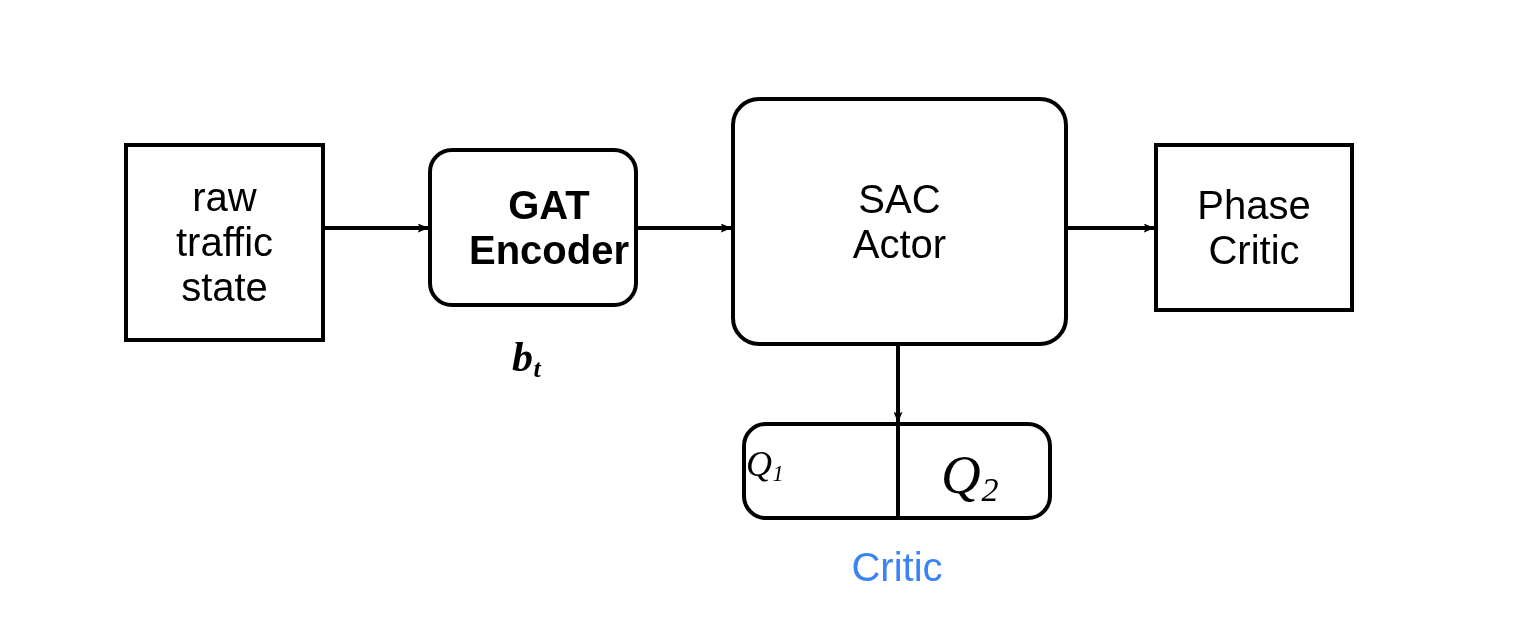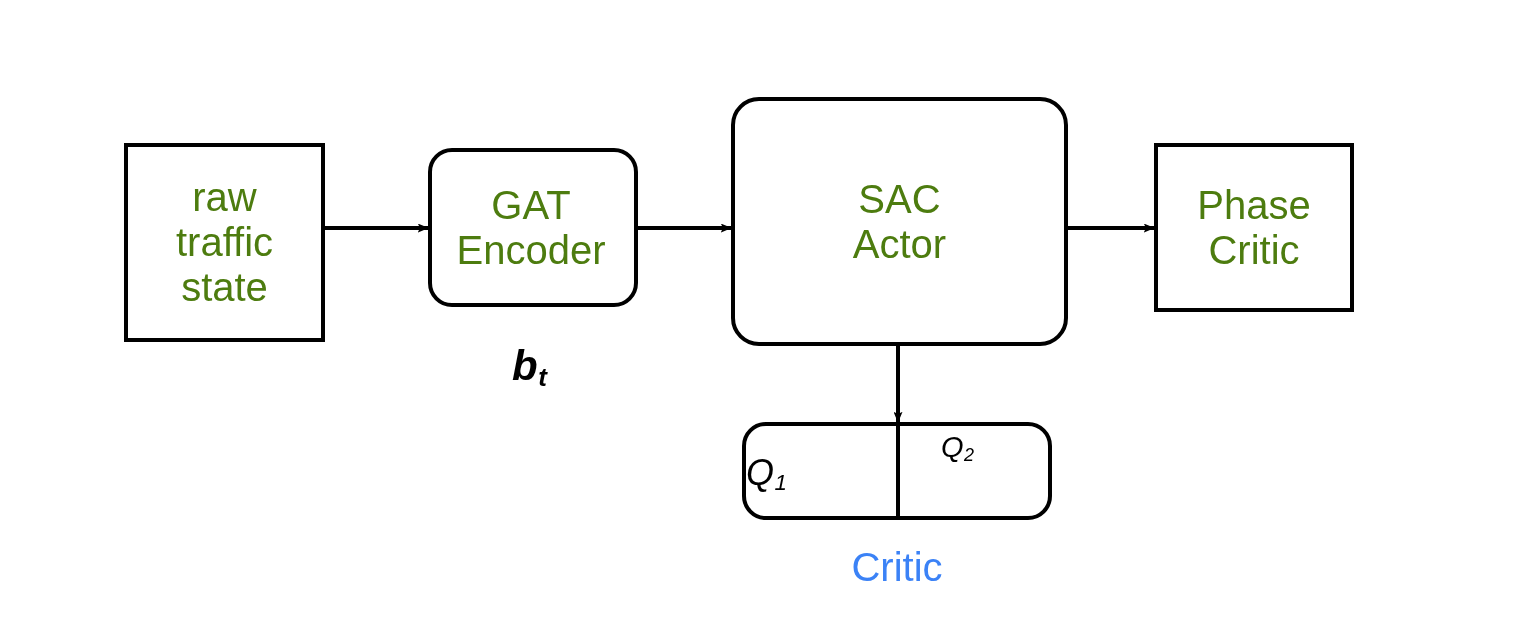--- a/index.html
+++ b/index.html
@@ -29,59 +29,58 @@
   }
   .node-label {
     position: absolute;
     display: flex;
     align-items: center;
     justify-content: center;
     text-align: center;
     font-family: "Liberation Sans", sans-serif;
     font-size: 40px;
     line-height: 1.12;
-    color: #4d7c0f;
+    color: #000000;
     white-space: pre-line;
     pointer-events: none;
   }
   .math-label {
     position: absolute;
-    font-family: Liberation Sans, sans-serif;
+    font-family: Liberation Serif, serif;
     font-style: italic;
     color: #000000;
     white-space: nowrap;
-    margin-top: 9px;
   }
   .math-label sub {
     font-size: 0.62em;
     font-style: italic;
     vertical-align: baseline;
     position: relative;
     bottom: -0.22em;
     padding-left: 0.02em;
   }
   
   #label-raw-traffic-state { left: 126px; top: 145px; width: 197px; height: 195px; }
-  #label-gat-encoder       { left: 428px; top: 150px; width: 206px; height: 155px; }
+  #label-gat-encoder       { left: 446px; top: 150px; width: 206px; height: 155px; font-weight: bold; }
   #label-sac-actor         { left: 733px; top: 99px;  width: 333px; height: 245px; }
   #label-phase-control     { left: 1156px; top: 145px; width: 196px; height: 165px; }
 
   #label-bt {
     left: 512px; top: 333px;
     font-size: 42px;
     font-weight: bold;
   }
   #label-q1 {
     left: 746px; top: 443px;
     font-size: 36px;
     font-weight: normal;
   }
   #label-q2 {
-    left: 941px; top: 422px;
-    font-size: 29px;
+    left: 941px; top: 443px;
+    font-size: 55px;
     font-weight: normal;
   }
   #label-critic {
     position: absolute;
     left: 744px; top: 545px; width: 306px;
     text-align: center;
     font-family: "Liberation Sans", sans-serif;
     font-size: 40px;
     color: #3b82f6;
   }

